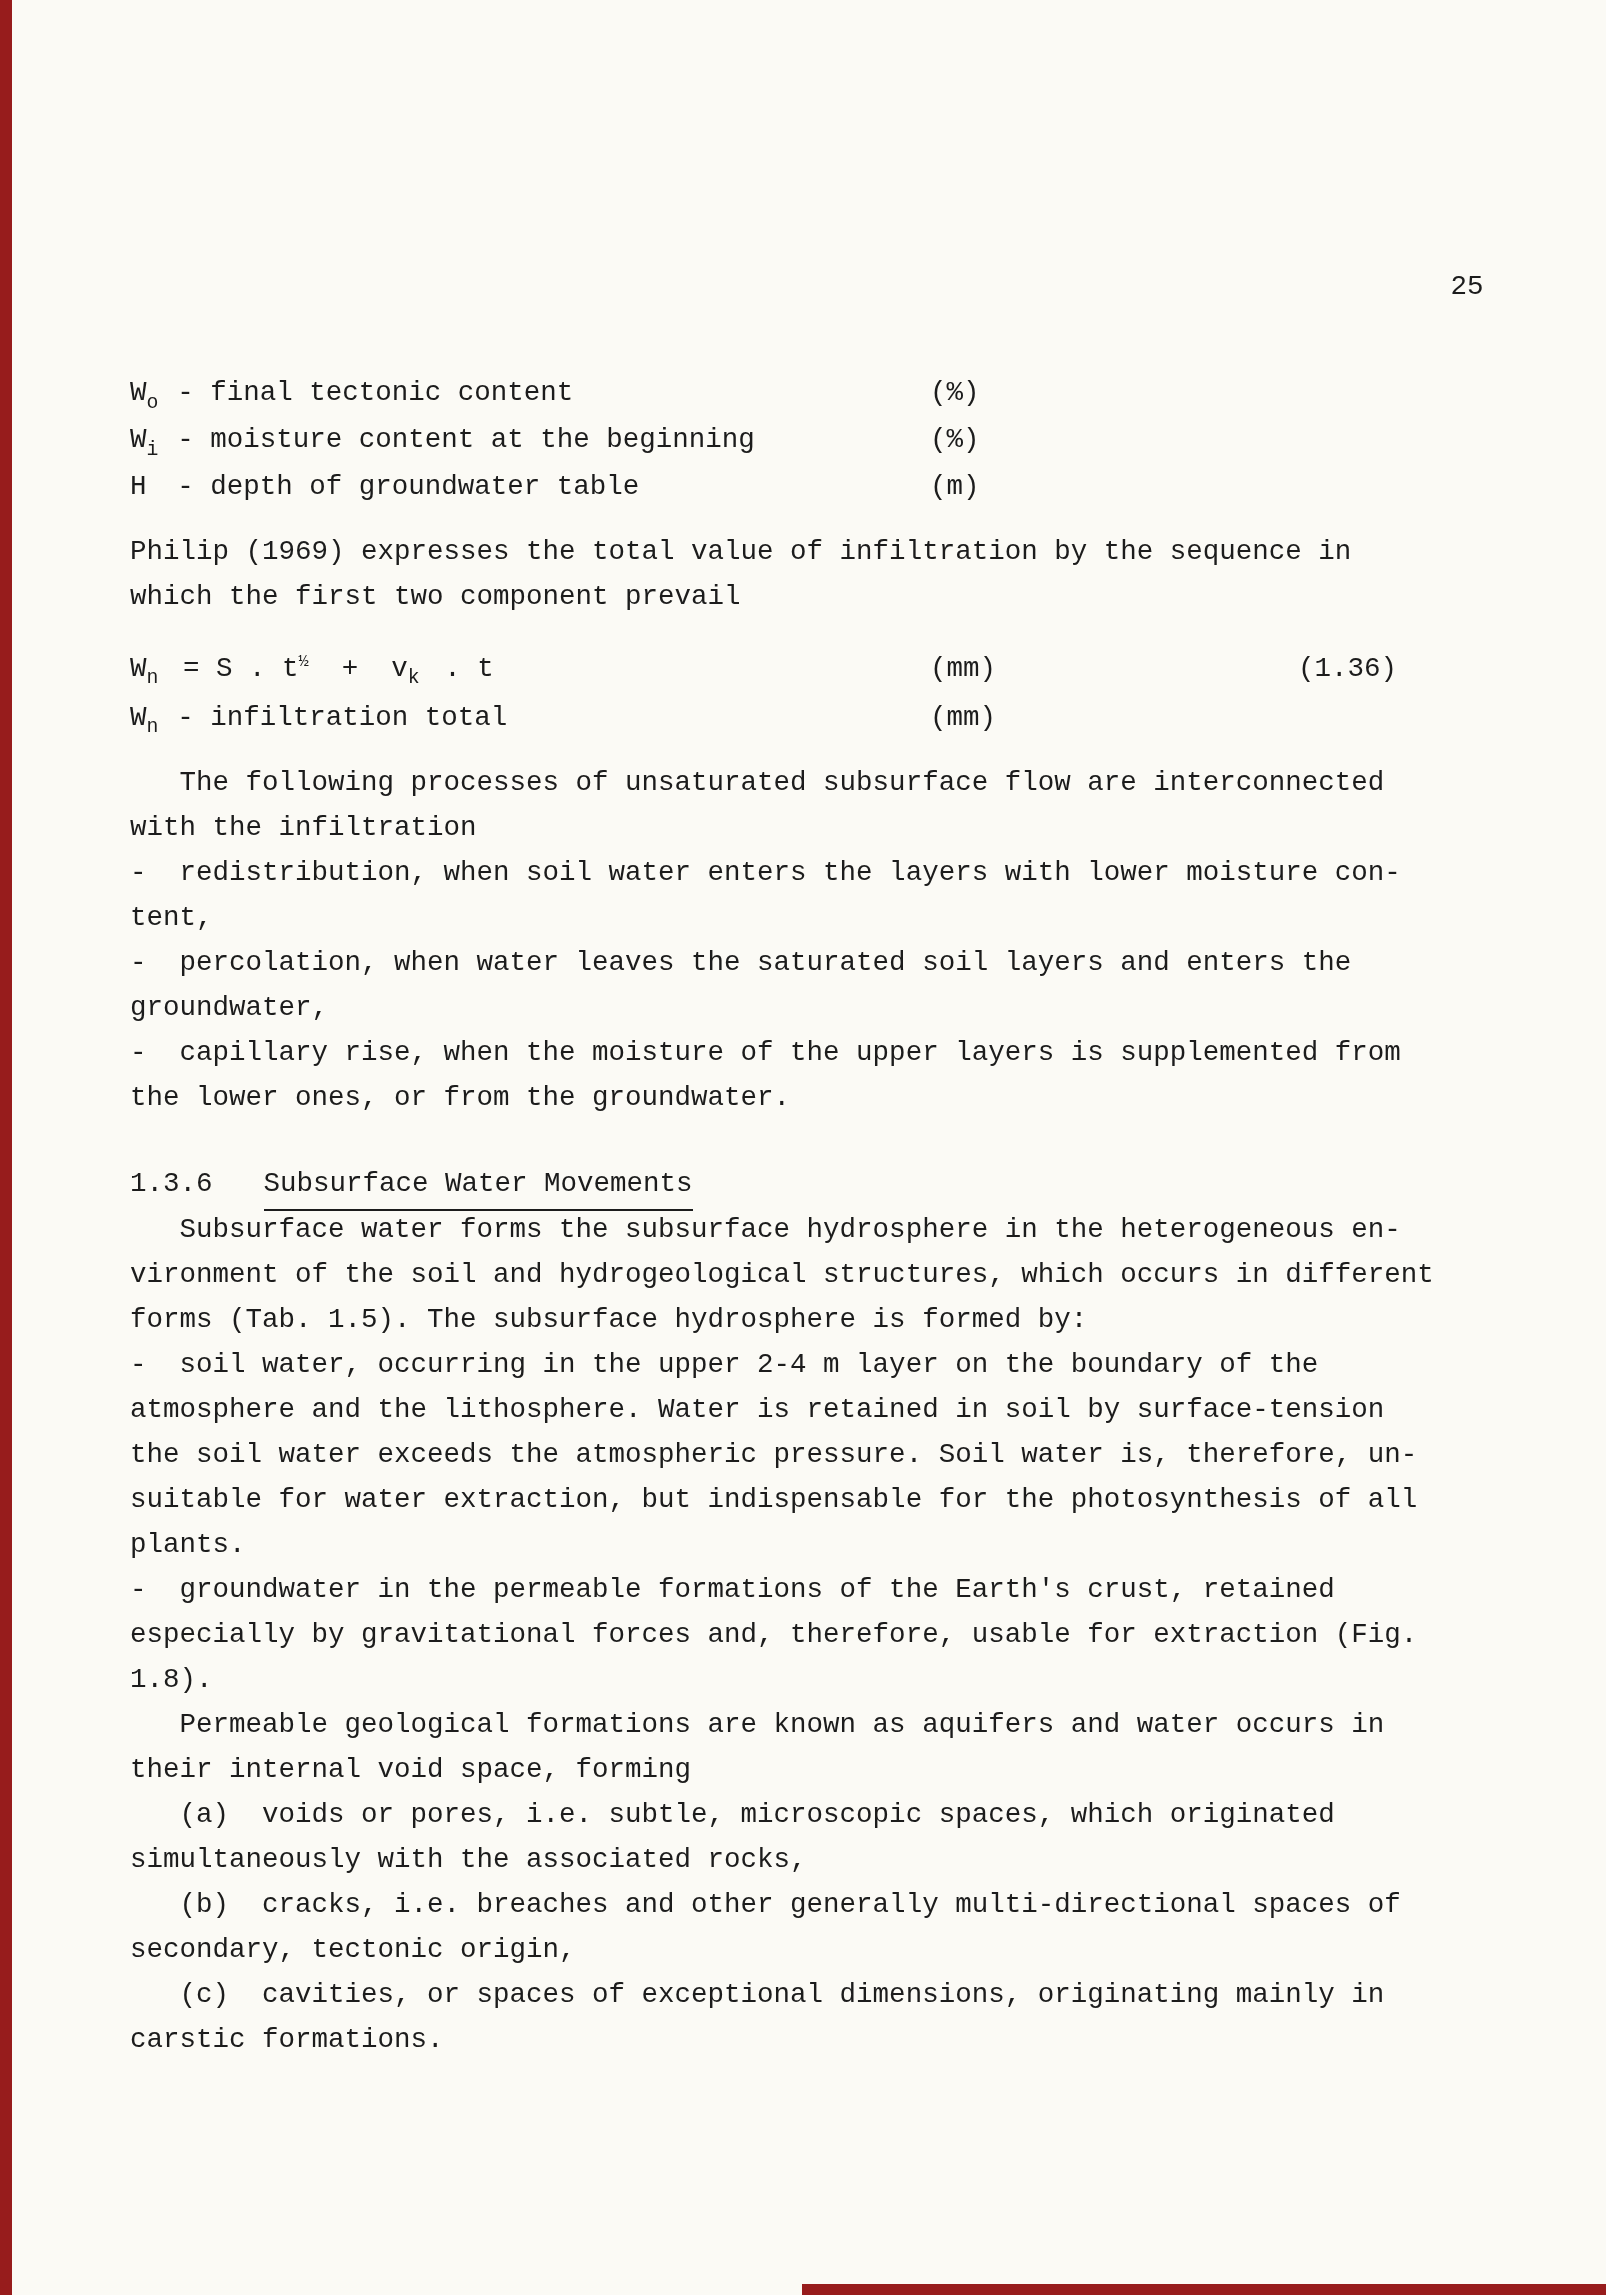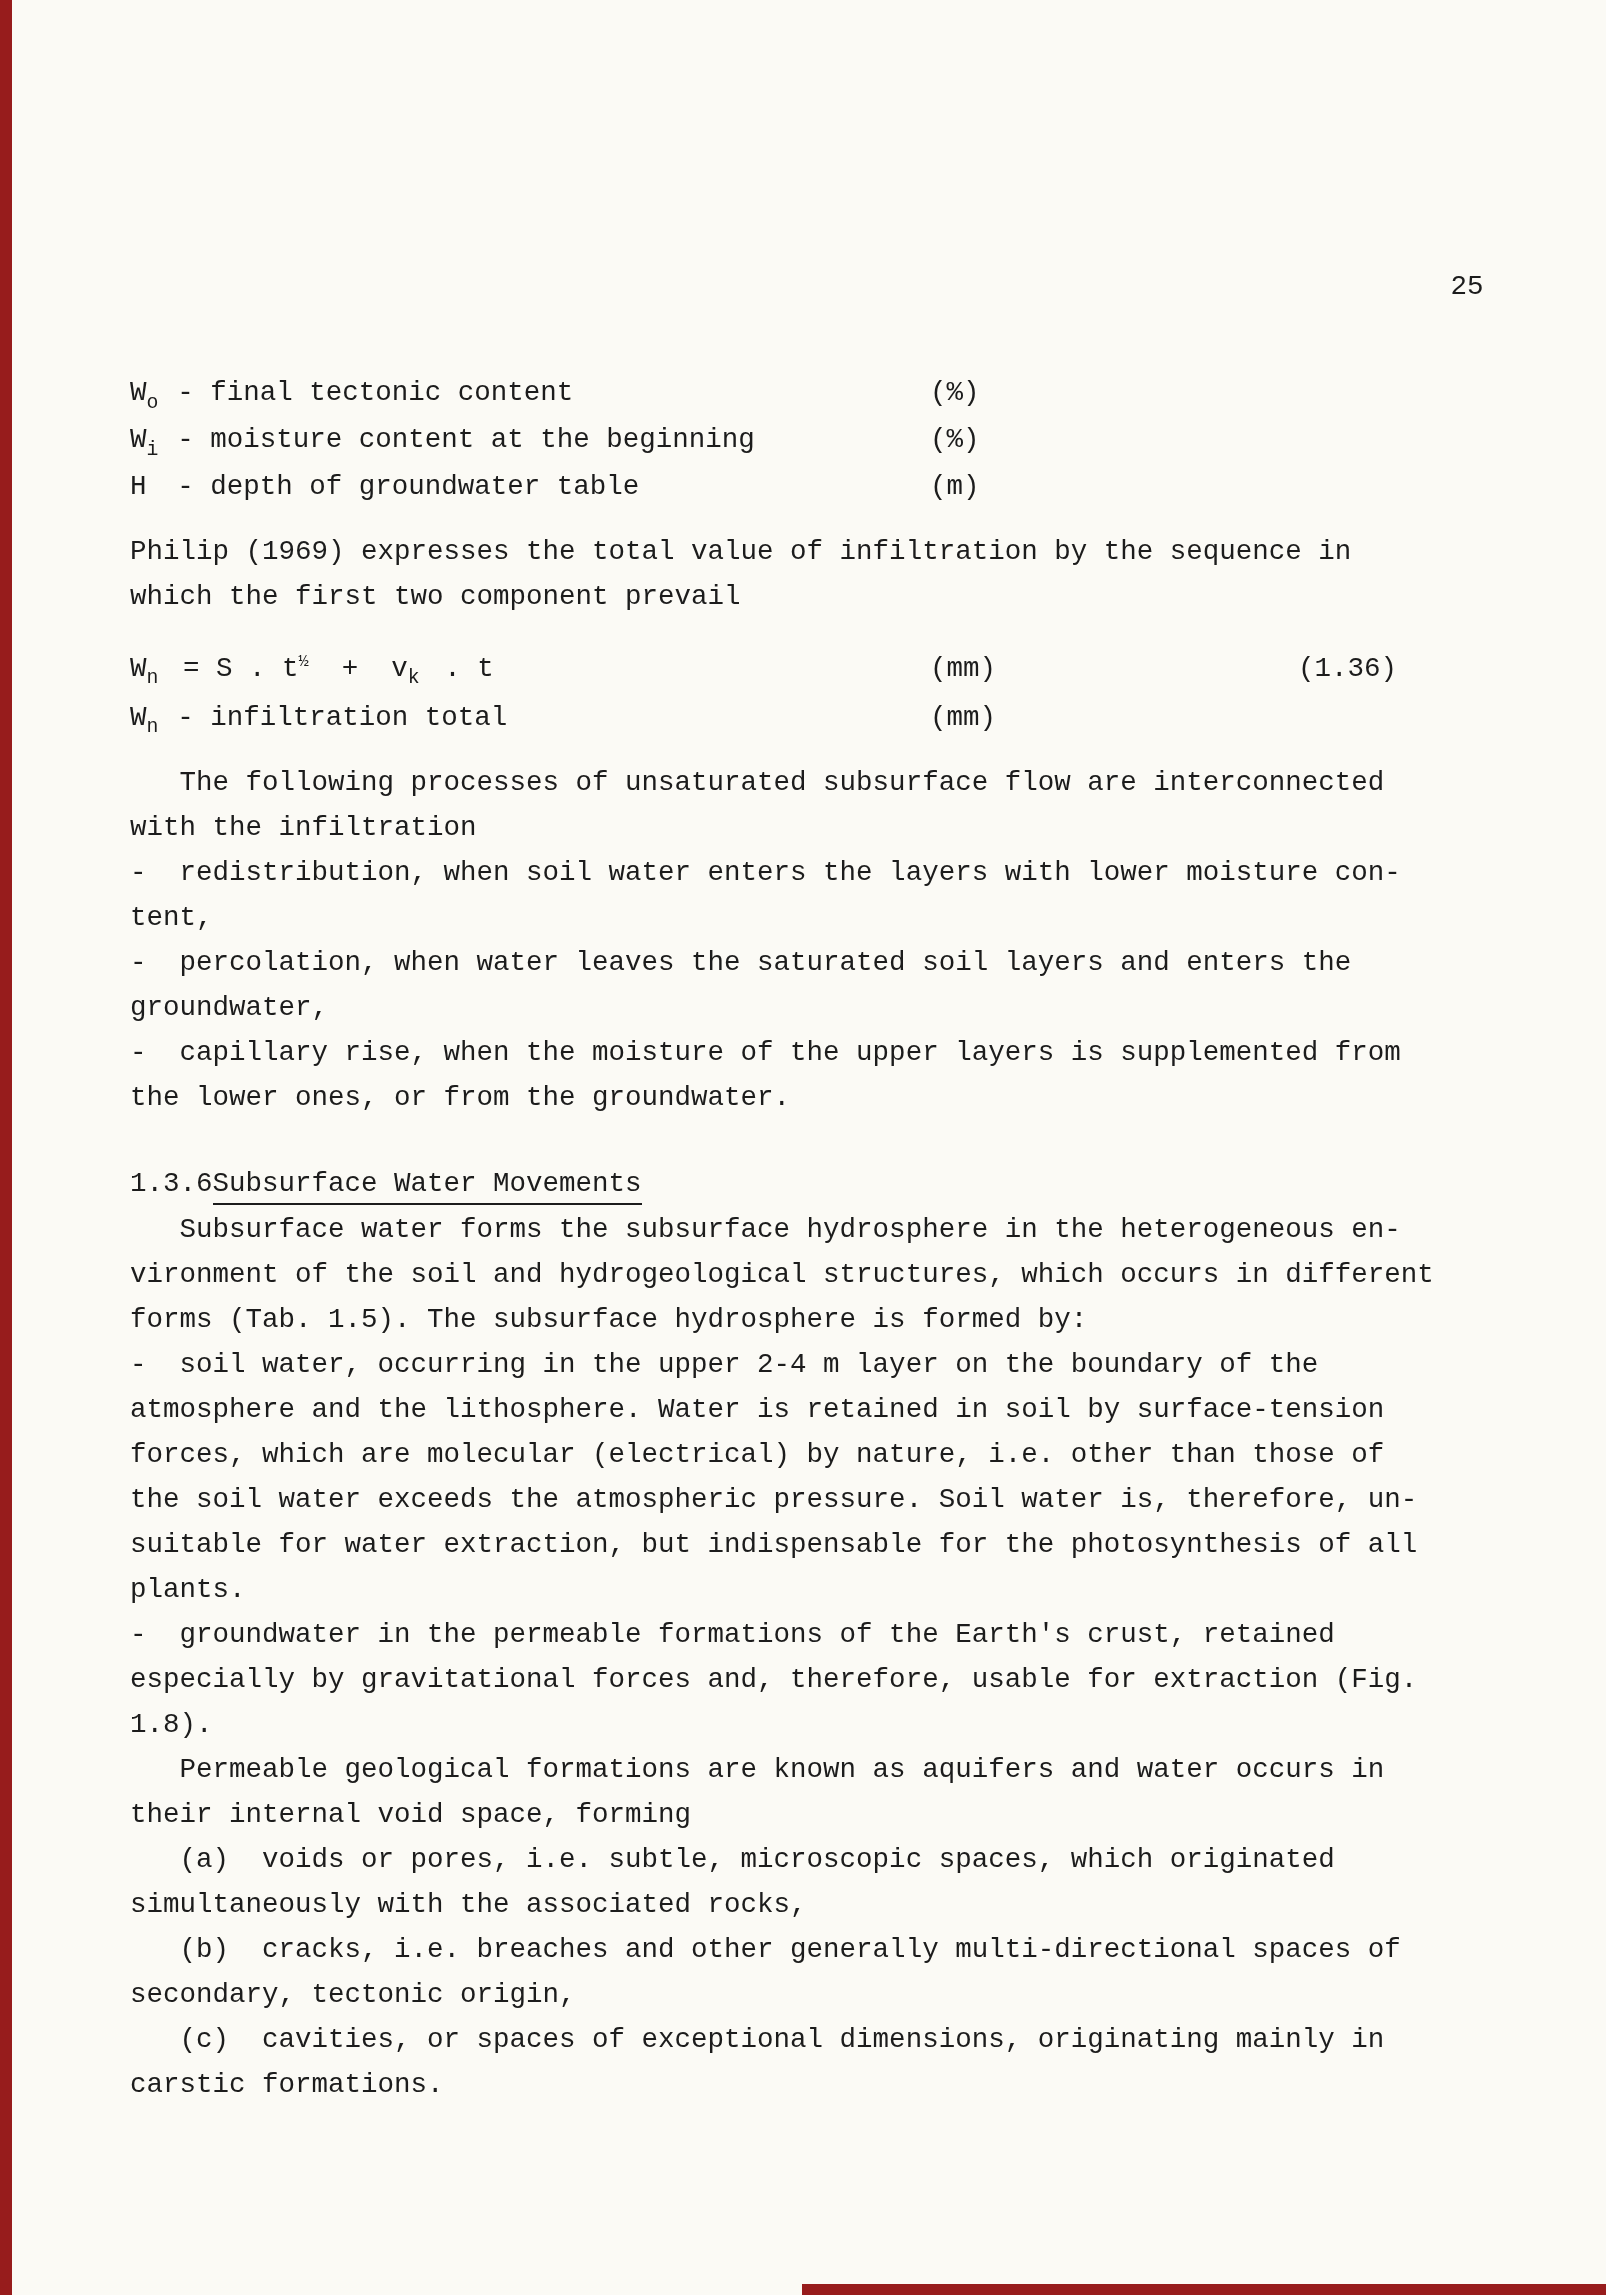--- a/index.html
+++ b/index.html
@@ -62,22 +62,23 @@
     height: 51px;
     line-height: 51px;
     white-space: pre;
   }
   .section-heading {
     margin-top: 49px;
     line-height: 37px;
     white-space: pre;
   }
   .section-title {
+    margin-left: 51px;
     border-bottom: 2.3px solid currentColor;
-    padding-bottom: 4px;
+    padding-bottom: 10px;
   }
   .body-para { margin-top: 9.2px; }
 </style>
 </head>
 <body>
 
 <div class="scan-edge-left"></div>
 <div class="scan-edge-bottom"></div>
 
 <div class="content">
@@ -111,21 +112,20 @@
     </div>
 
   <div class="section-heading"><span>1.3.6</span><span class="section-title">Subsurface Water Movements</span></div>
 
   <div class="body-para">
       <div class="line">   Subsurface water forms the subsurface hydrosphere in the heterogeneous en-</div>
       <div class="line">vironment of the soil and hydrogeological structures, which occurs in different</div>
       <div class="line">forms (Tab. 1.5). The subsurface hydrosphere is formed by:</div>
       <div class="line">-  soil water, occurring in the upper 2-4 m layer on the boundary of the</div>
       <div class="line">atmosphere and the lithosphere. Water is retained in soil by surface-tension</div>
-      <div class="line">forces, which are molecular (electrical) by nature, i.e. other than those of</div>
       <div class="line">the soil water exceeds the atmospheric pressure. Soil water is, therefore, un-</div>
       <div class="line">suitable for water extraction, but indispensable for the photosynthesis of all</div>
       <div class="line">plants.</div>
       <div class="line">-  groundwater in the permeable formations of the Earth's crust, retained</div>
       <div class="line">especially by gravitational forces and, therefore, usable for extraction (Fig.</div>
       <div class="line">1.8).</div>
       <div class="line">   Permeable geological formations are known as aquifers and water occurs in</div>
       <div class="line">their internal void space, forming</div>
       <div class="line">   (a)  voids or pores, i.e. subtle, microscopic spaces, which originated</div>
       <div class="line">simultaneously with the associated rocks,</div>

